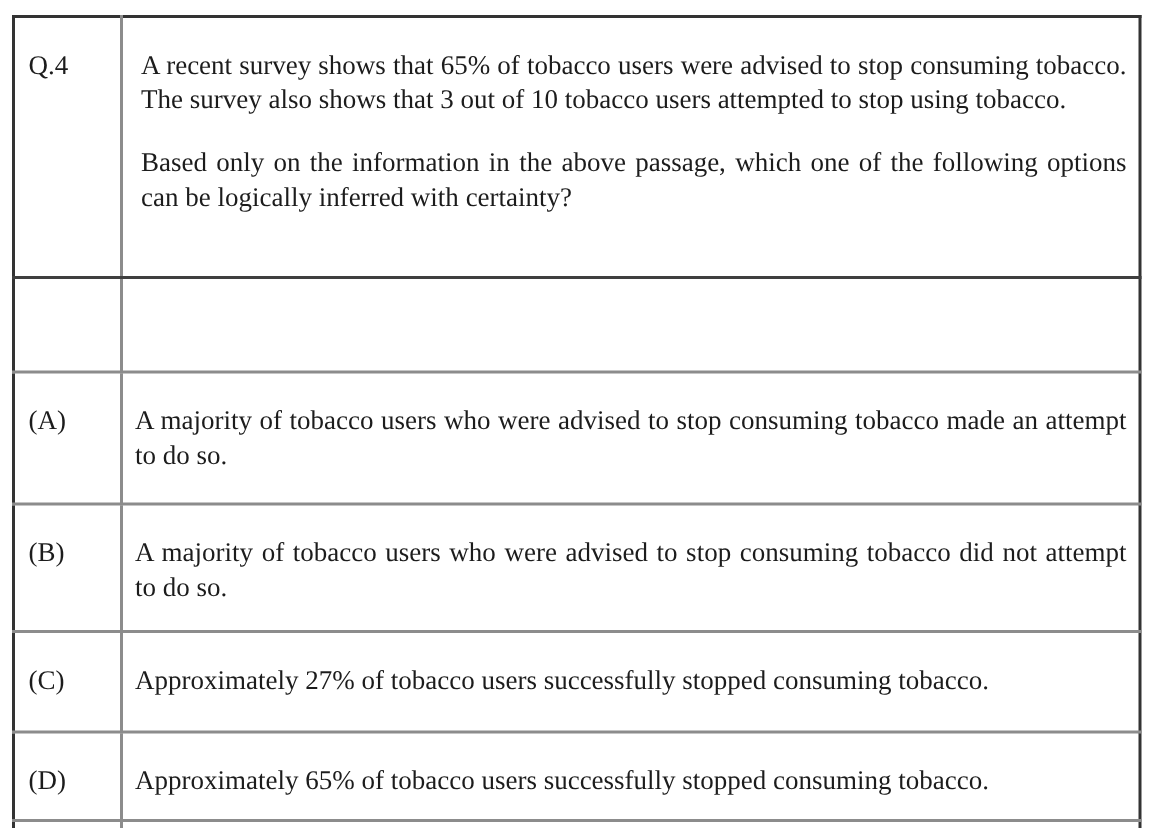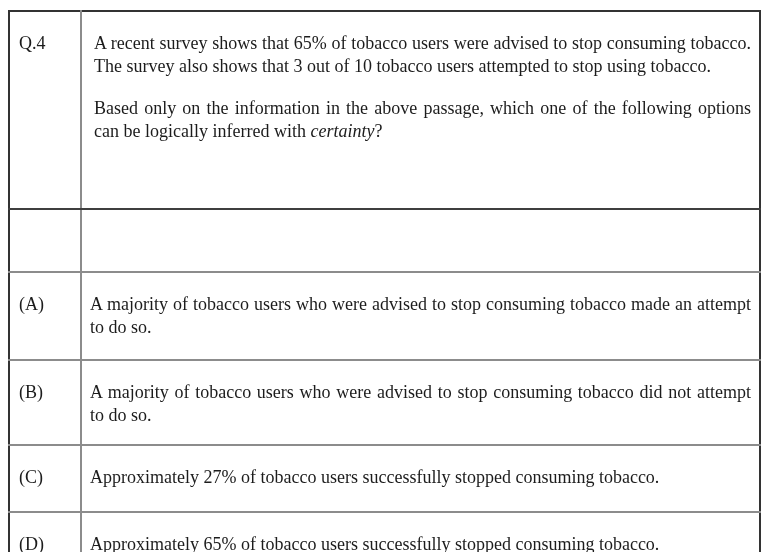--- a/index.html
+++ b/index.html
@@ -31,39 +31,39 @@
     color: #1c1c1c;
     padding: 20px 8px 14px 8px;
     overflow: hidden;
   }
   
   td:first-child { border-left-color: #333333; }
   td:last-child  { border-right-color: #333333; }
   tr.row-question td { border-top-color: #333333; border-bottom-color: #3f3f3f; }
   tr.row-partial td  { border-bottom: none; }
 
-  tr.row-question { height: 198px; }
+  tr.row-question { height: 174px; }
   tr.row-spacer   { height: 63px; }
   tr.row-option-a { height: 88px; }
   tr.row-option-b { height: 85px; }
   tr.row-option-c { height: 67px; }
   tr.row-option-d { height: 58px; }
   tr.row-partial  { height: 60px; }
 
   td.question-cell { padding-bottom: 20px; padding-left: 12px; }
   td.body-cell {
     text-align: justify;
   }
   td.body-cell p { margin: 0; }
   td.body-cell p + p { margin-top: 19px; }
   td.label-cell {
     padding-left: 9px;
     text-align: left;
   }
-  .em-italic { font-style: italic; }
+  .em-italic { }
 </style>
 </head>
 <body>
 
 <table class="question-table">
   <colgroup>
     <col class="label-col">
     <col>
   </colgroup>
   <tbody>

